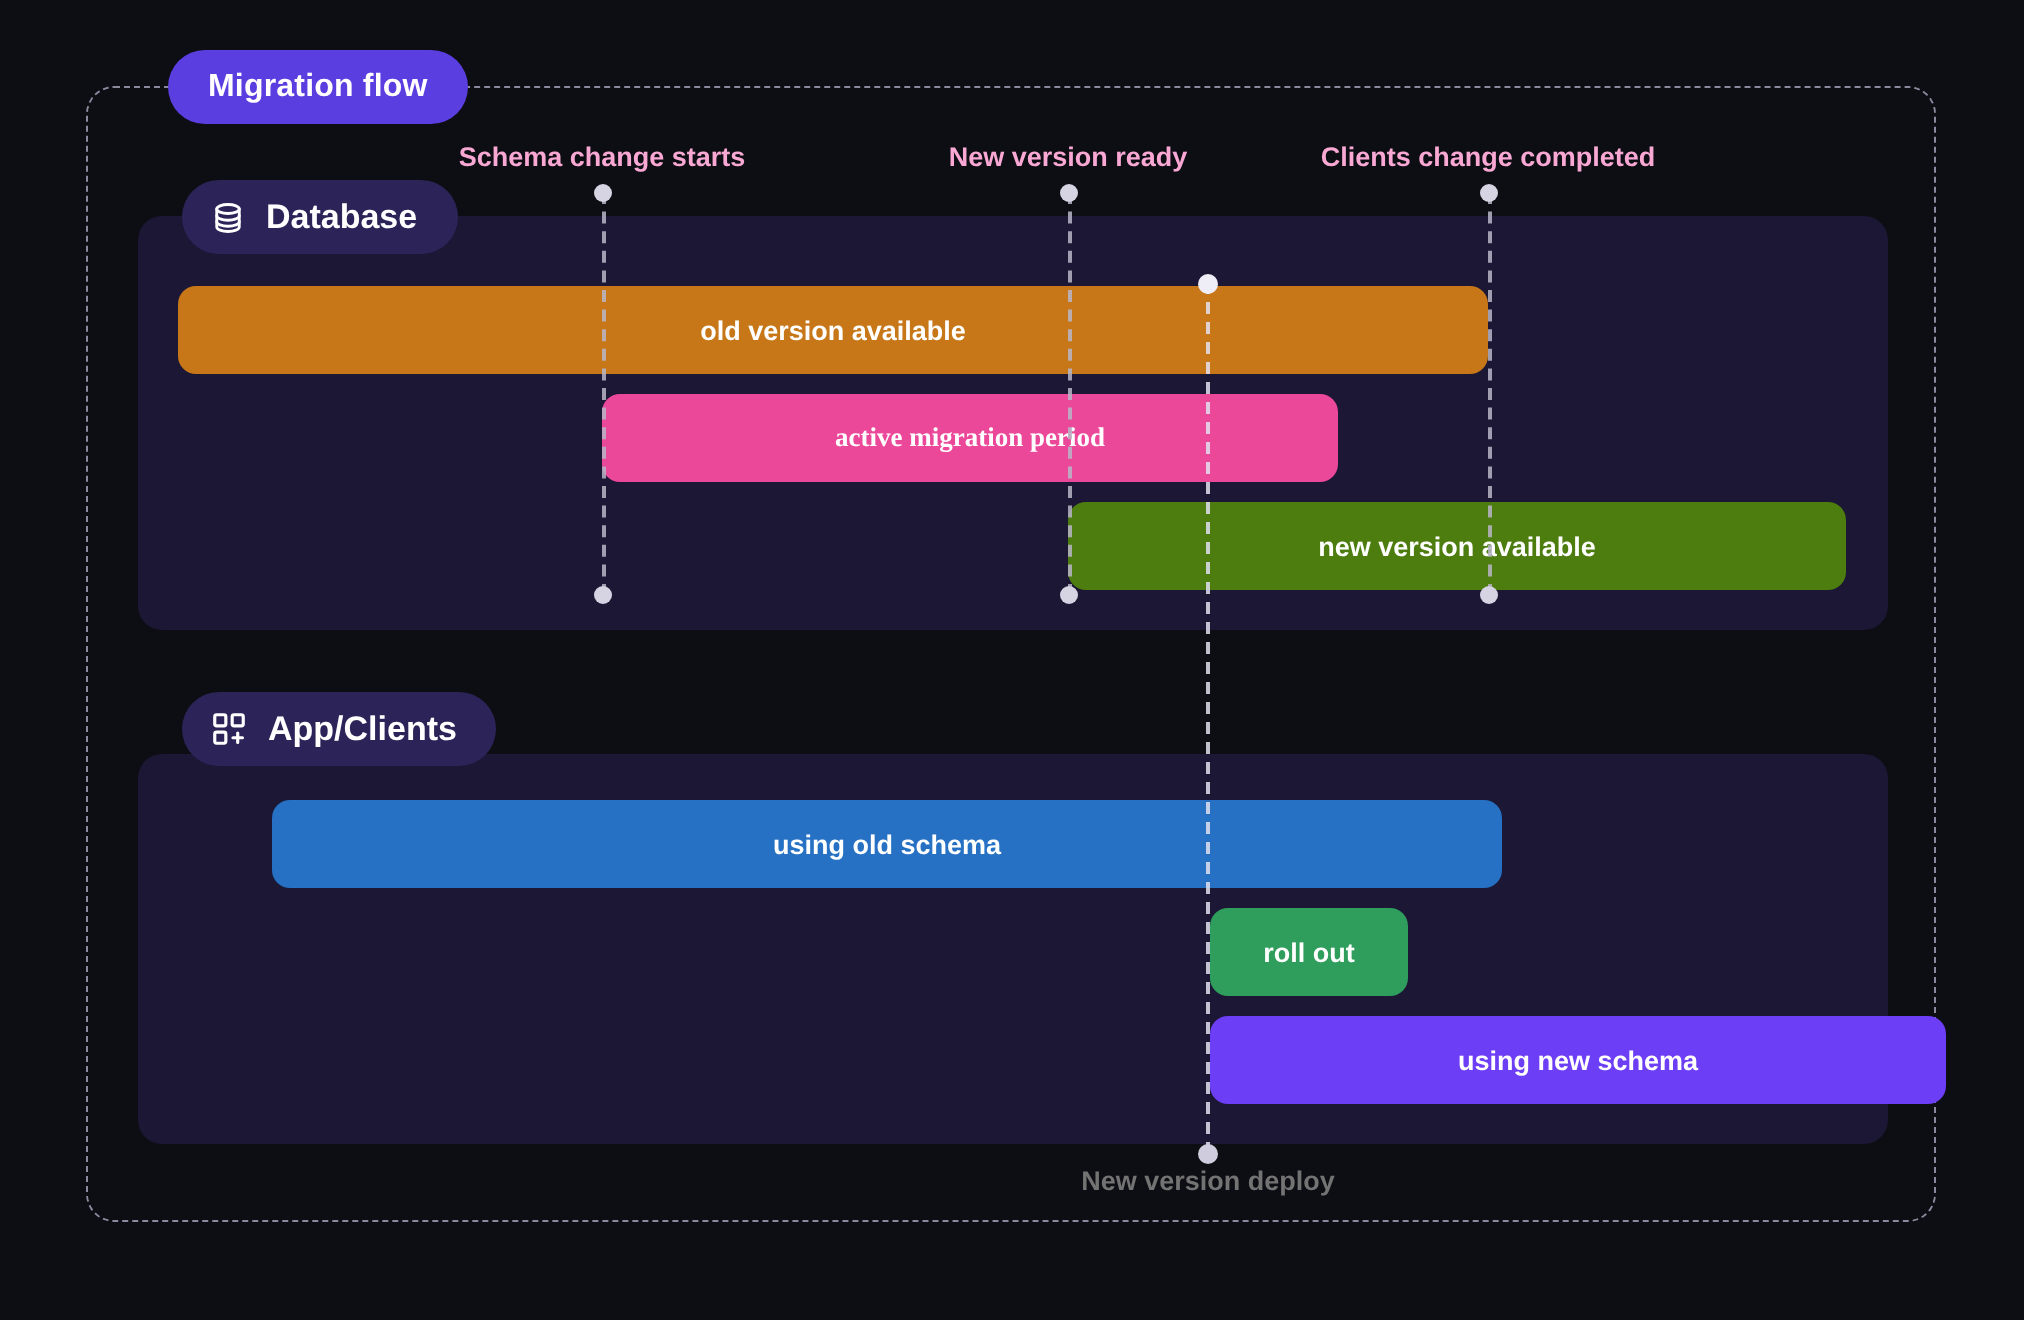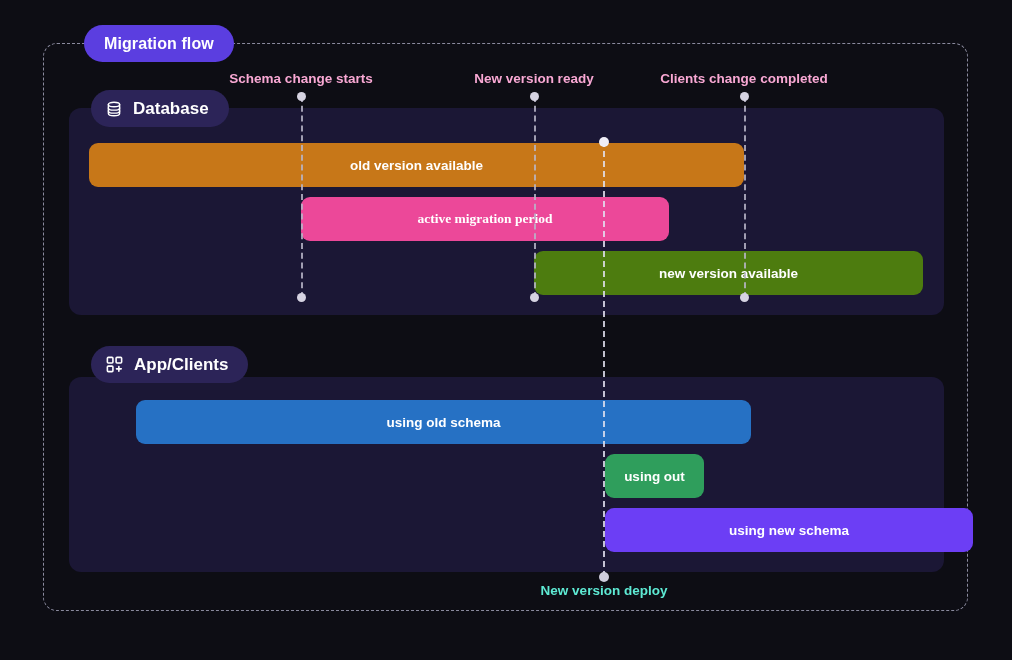--- a/index.html
+++ b/index.html
@@ -119,21 +119,21 @@
     left: 599px; top: 572px;
     width: 10px; height: 10px;
     border-radius: 50%;
     background: #cfcddd;
     z-index: 29;
   }
   .deploy-label {
     position: absolute;
     left: 604px; top: 583px;
     transform: translateX(-50%);
-    color: #5eead4;
+    color: #737373;
     font-size: 13.5px;
     font-weight: bold;
     white-space: nowrap;
     z-index: 29;
   }
 
   
   .bar {
     position: absolute;
     height: 44px;
@@ -211,21 +211,21 @@
       <div class="bar" style="left: 301px; top: 197px; width: 368px; background: #ec4899; font-family: Liberation Serif, serif;">
         <span>active migration period</span>
       </div>
       <div class="bar" style="left: 534px; top: 251px; width: 389px; background: #4d7c0f;">
         <span>new version available</span>
       </div>
       <div class="bar" style="left: 89px; top: 400px; width: 615px; background: rgb(38, 113, 196); margin-left: 47px;">
         <span>using old schema</span>
       </div>
       <div class="bar" style="left: 605px; top: 454px; width: 99px; background: rgb(47, 158, 92);">
-        <span>using out</span>
+        <span>roll out</span>
       </div>
       <div class="bar" style="left: 605px; top: 508px; width: 368px; background: rgb(108, 62, 245);">
         <span>using new schema</span>
       </div>
     </div>
 
   <div class="deploy-dot-top"></div>
   <div class="deploy-line"></div>
   <div class="deploy-dot-bot"></div>
   <div class="deploy-label">New version deploy</div>

